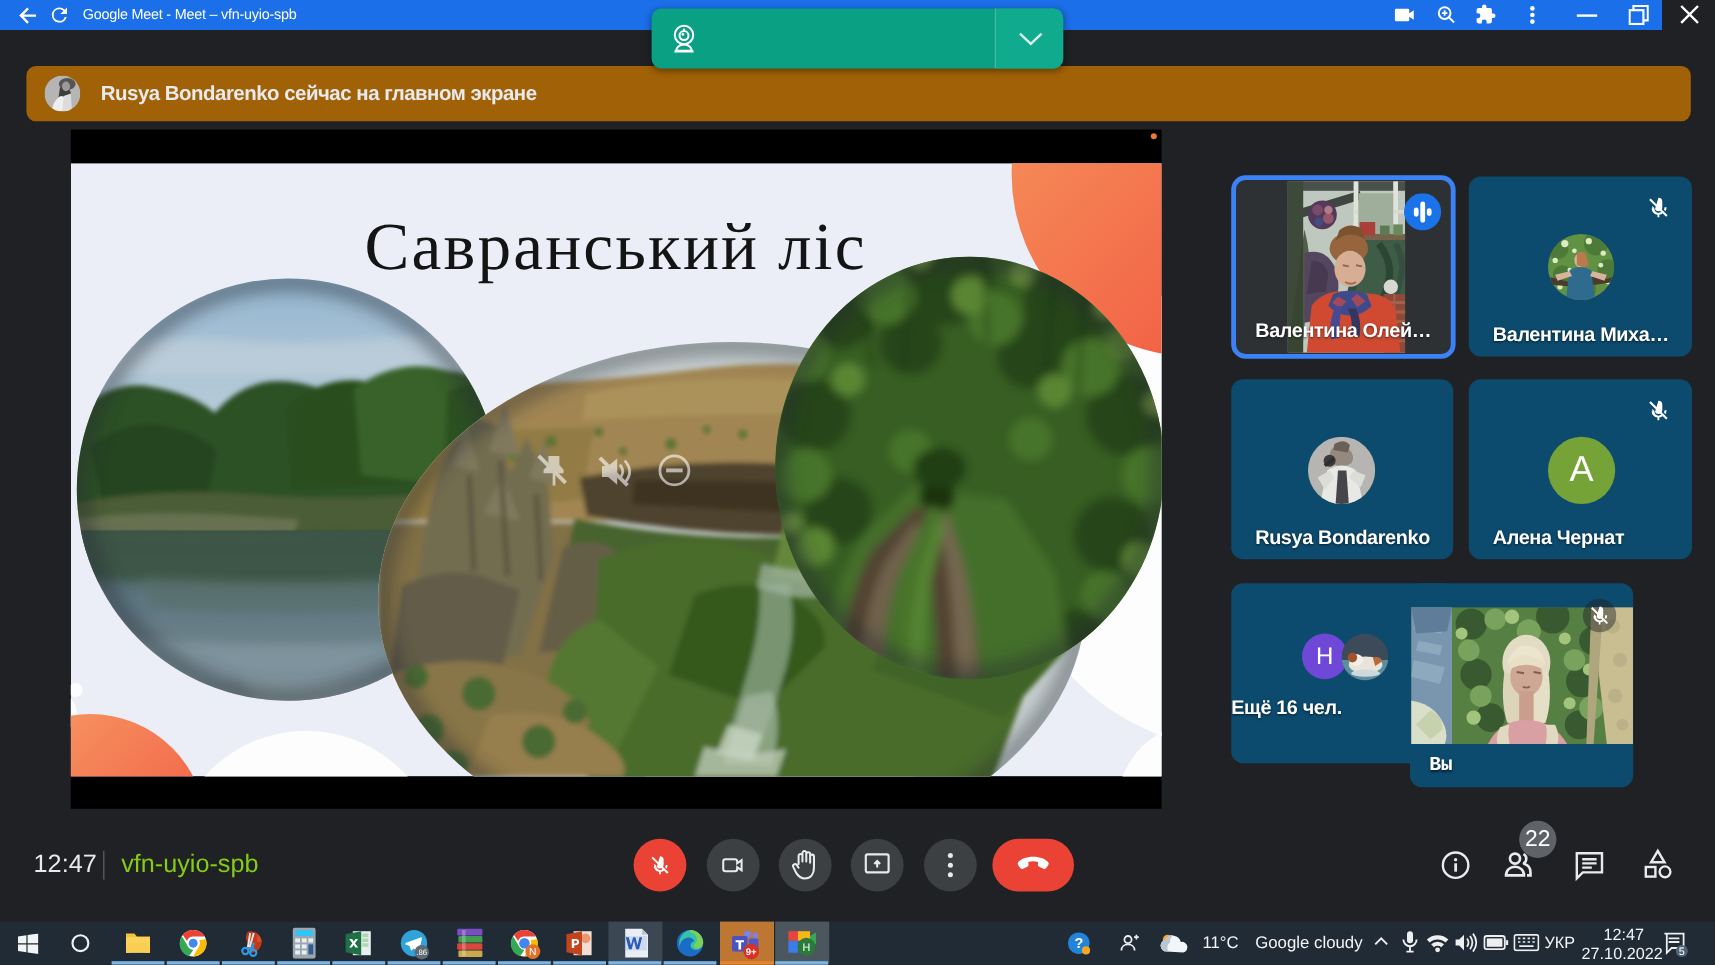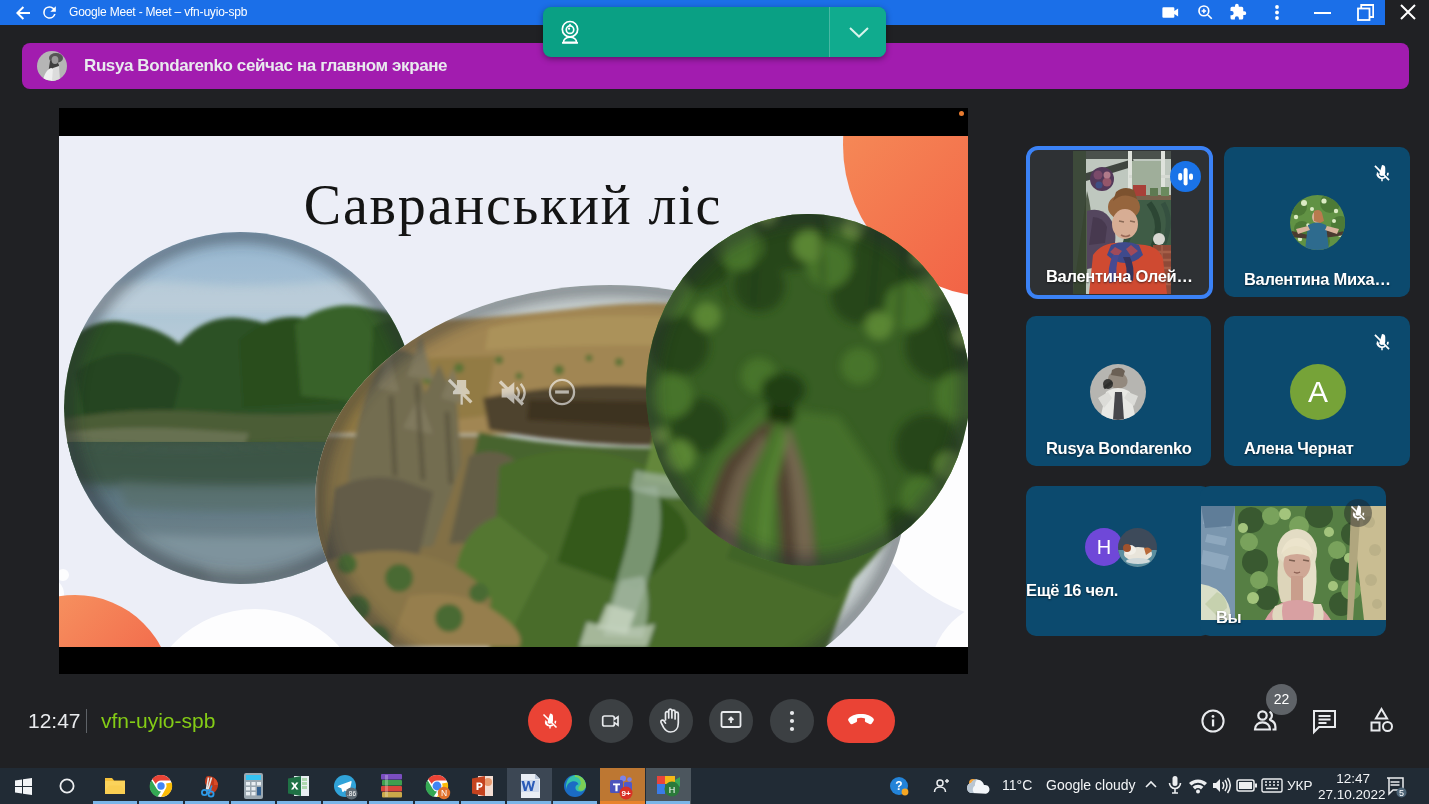--- a/index.html
+++ b/index.html
@@ -9,21 +9,21 @@
   
   #titlebar{left:0;top:0;width:1385px;height:25px;background:#1b6fe8;color:#fff;}
   #titlebar .ttl{position:absolute;left:69px;top:0;line-height:25px;font-size:12px;letter-spacing:-.2px;color:#fff;}
   
   #notif{left:543px;top:7px;width:343px;height:50px;background:#0aa084;border-radius:8px;
          box-shadow:0 2px 6px rgba(0,0,0,.4);}
   #notif .right{position:absolute;right:0;top:0;width:56px;height:50px;background:#10ab8e;
         border-radius:0 8px 8px 0;}
   #notif .txt{position:absolute;left:46px;top:6px;color:#fff;font-size:13.5px;letter-spacing:-.1px;line-height:19px;}
   
-  #banner{left:22px;top:43px;width:1387px;height:46px;background:#a21caf;border-radius:8px;}
+  #banner{left:22px;top:55px;width:1387px;height:46px;background:#a16207;border-radius:8px;}
   #banner .av{position:absolute;left:15px;top:8px;width:30px;height:30px;border-radius:50%;overflow:hidden;}
   #banner .bt{position:absolute;left:62px;top:0;line-height:46px;color:#e9eaee;font-size:17px;font-weight:bold;letter-spacing:-.4px;}
   
   #slideblack{left:59px;top:108px;width:909px;height:566px;background:#000;}
   #slide{left:0px;top:28px;width:909px;height:511px;}
   
   .tile{position:absolute;width:185px;height:150px;background:#0c4a6e;border-radius:10px;}
   .name{position:absolute;left:18px;bottom:8px;color:#fff;font-size:16.5px;font-weight:bold;letter-spacing:-.3px;
         text-shadow:0 1px 2px rgba(0,0,0,.6);white-space:nowrap;}
   
@@ -458,21 +458,21 @@
       <ellipse cx="20" cy="26" rx="14" ry="7" fill="#e8e4da"></ellipse>
       <ellipse cx="12" cy="22" rx="6" ry="5" fill="#f2efe8"></ellipse>
       <circle cx="9" cy="20" r="4" fill="#a0522d"></circle>
       <path d="M26 20q6-2 8 3l-6 4z" fill="#b86a3a"></path>
       <ellipse cx="20" cy="33" rx="12" ry="3" fill="#cfd8da"></ellipse>
     </g>
   </svg>
   <span class="name" style="left:0;width:100%;text-align:left;bottom:36px;">Ещё 16 чел.</span>
 </div>
 
-<div class="tile" style="left:1200px;top:486px;width:186px;height:150px;overflow:hidden;">
+<div class="tile" style="left:1175px;top:486px;width:186px;height:170px;overflow:hidden;font-family:Liberation Mono, monospace;">
   <svg class="abs" style="left:1px;top:20px" width="185" height="114" viewBox="0 0 185 114">
     <rect width="185" height="114" fill="#567f44"></rect>
     <rect x="0" y="0" width="34" height="114" fill="#7a96ae"></rect>
     <path d="M4 6l24 4-3 12-23-4zM2 44l26 6-4 14-24-6zM6 28l20 4-2 8-20-4z" fill="#93acc2" opacity=".8"></path>
     <path d="M0 0h34l-4 20-26 2z" fill="#5f7d98"></path>
     <path d="M0 78q16 2 24 14t4 22H0z" fill="#d9dfc8"></path>
     <path d="M16 86q10 4 10 16l-10 8-12-12z" fill="#c6d1ae"></path>
     <g fill="#395930">
         <circle cx="50" cy="14" r="13"></circle>
         <circle cx="118" cy="8" r="14"></circle>
@@ -576,21 +576,21 @@
     <circle cx="13" cy="13" r="10.6" fill="none" stroke="#e8eaed" stroke-width="2"></circle>
     <rect x="11.9" y="11.4" width="2.3" height="7" fill="#e8eaed"></rect>
     <circle cx="13" cy="8.4" r="1.4" fill="#e8eaed"></circle>
   </svg>
   <g></g>
   <svg class="abs" style="left:1252px;top:32px" width="30" height="30" viewBox="0 0 30 30">
     <circle cx="10.5" cy="9.5" r="4.2" fill="none" stroke="#e8eaed" stroke-width="2.2"></circle>
     <path d="M3 23.5c0-4.4 3.3-7.2 7.5-7.2s7.5 2.8 7.5 7.2z" fill="none" stroke="#e8eaed" stroke-width="2.2"></path>
     <path d="M17.5 5.8a4.2 4.2 0 0 1 2.4 3.9 4.2 4.2 0 0 1-1.7 3.4c-.4.3-.2.8.3 1 2.9 1 4.9 3.3 4.9 6.9v2.5h-2.9" fill="none" stroke="#e8eaed" stroke-width="2.2"></path>
   </svg>
-  <div class="abs" style="left:1266px;top:10px;width:31px;height:31px;border-radius:50%;background:#5f6368;color:#ffffff;font-size:14px;text-align:center;line-height:31px;">22</div>
+  <div class="abs" style="left:1266px;top:10px;width:31px;height:31px;border-radius:50%;background:#5f6368;color:#ffffff;font-size:19px;text-align:center;line-height:31px;">22</div>
   <svg class="abs" style="left:1311px;top:34px" width="27" height="27" viewBox="0 0 27 27">
     <path d="M3 3h21v16H8l-5 5z" fill="none" stroke="#e8eaed" stroke-width="2"></path>
     <path d="M7.5 8h12M7.5 11.5h12M7.5 15h8" stroke="#e8eaed" stroke-width="2"></path>
   </svg>
   <svg class="abs" style="left:1367px;top:32px" width="29" height="29" viewBox="0 0 29 29">
     <path d="M14.5 3l5.6 9.6h-11.2z" fill="none" stroke="#e8eaed" stroke-width="2"></path>
     <rect x="4.5" y="16.5" width="8" height="8" fill="none" stroke="#e8eaed" stroke-width="2"></rect>
     <circle cx="20.5" cy="20.5" r="4.5" fill="none" stroke="#e8eaed" stroke-width="2"></circle>
   </svg>
 </div>

